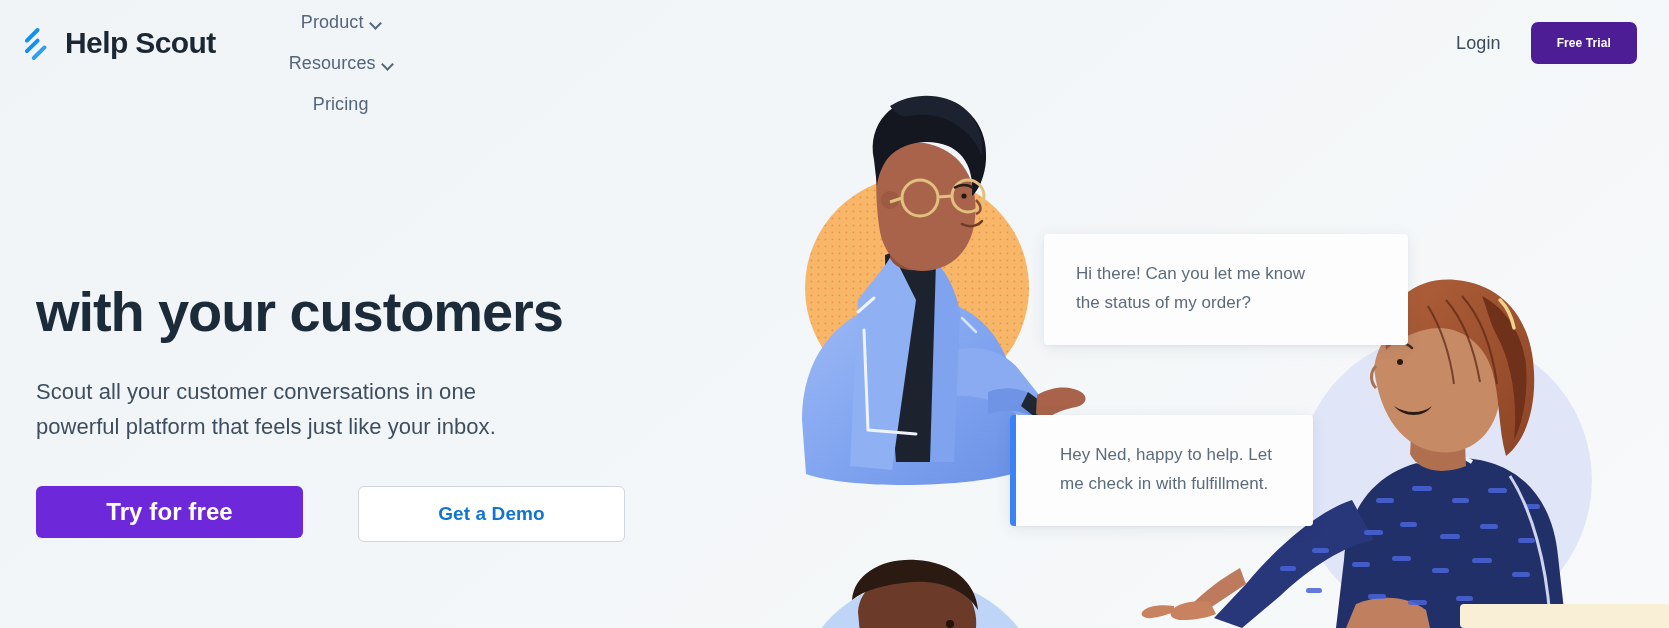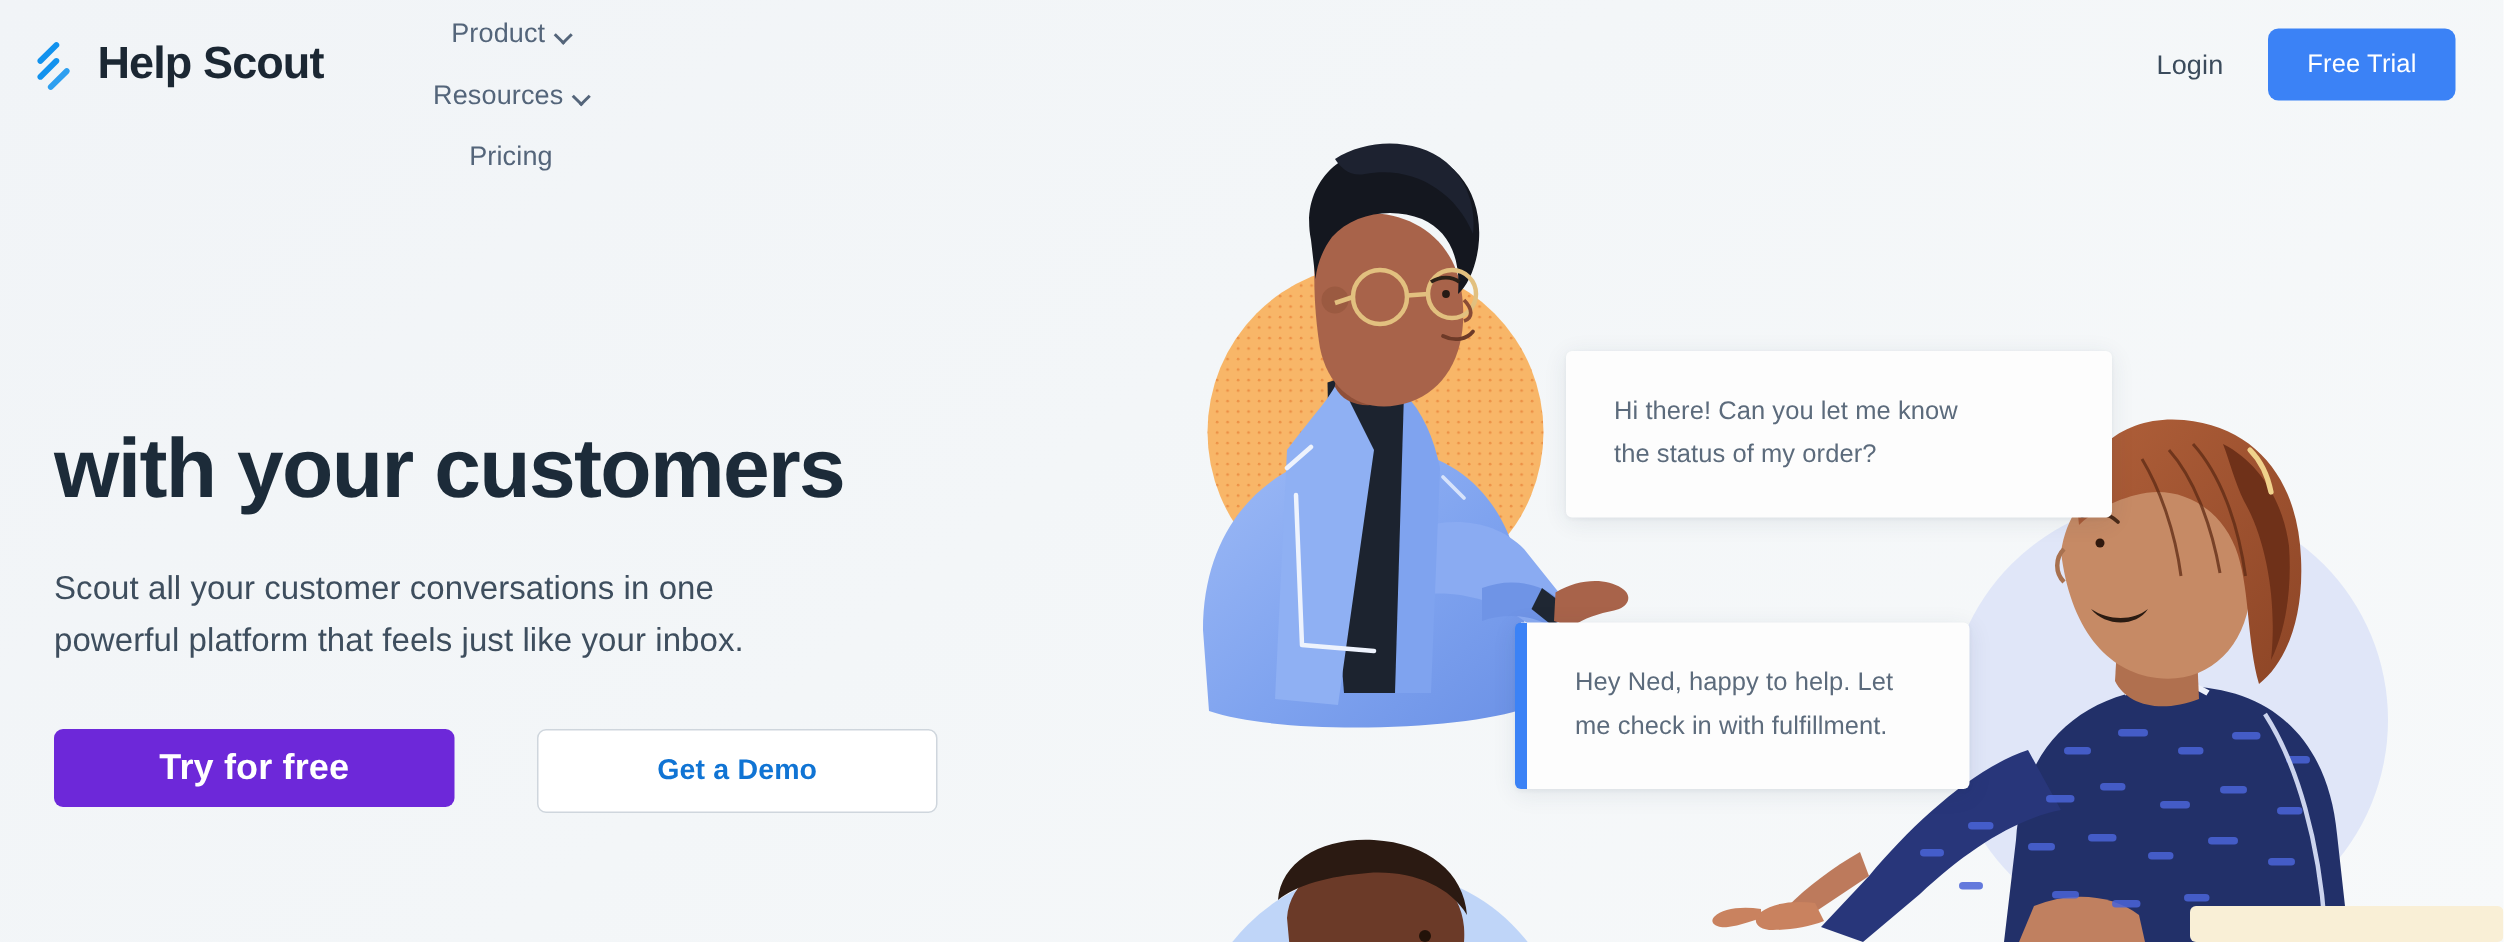--- a/index.html
+++ b/index.html
@@ -93,24 +93,24 @@
     gap: 30px;
   }
   .login-link {
     font-size: 18px;
     color: #3b4b5c;
     cursor: pointer;
     letter-spacing: 0.1px;
     margin-left: 37px;
   }
   .free-trial-btn {
-    background: #3b82f6;
+    background: #4c1d95;
     color: #ffffff;
-    font-size: 17px;
-    font-weight: 400;
+    font-size: 12px;
+    font-weight: 700;
     border: none;
     border-radius: 7px;
     padding: 14px 26px;
     cursor: pointer;
     font-family: inherit;
     letter-spacing: 0.1px;
     white-space: nowrap;
   }
 
   
@@ -202,22 +202,22 @@
     left: 1044px;
     top: 234px;
     width: 364px;
     min-height: 100px;
   }
   #bubble-agent {
     left: 1010px;
     top: 415px;
     width: 303px;
     min-height: 90px;
-    border-left: 8px solid #3b82f6;
-    padding-left: 32px;
+    border-left: 6px solid #3b82f6;
+    padding-left: 44px;
   }
 </style>
 </head>
 <body>
 
 <nav class="nav">
 
   <div class="logo">
     <span class="logo-mark">
       <svg width="34" height="34" viewBox="0 0 34 34" aria-hidden="true">

